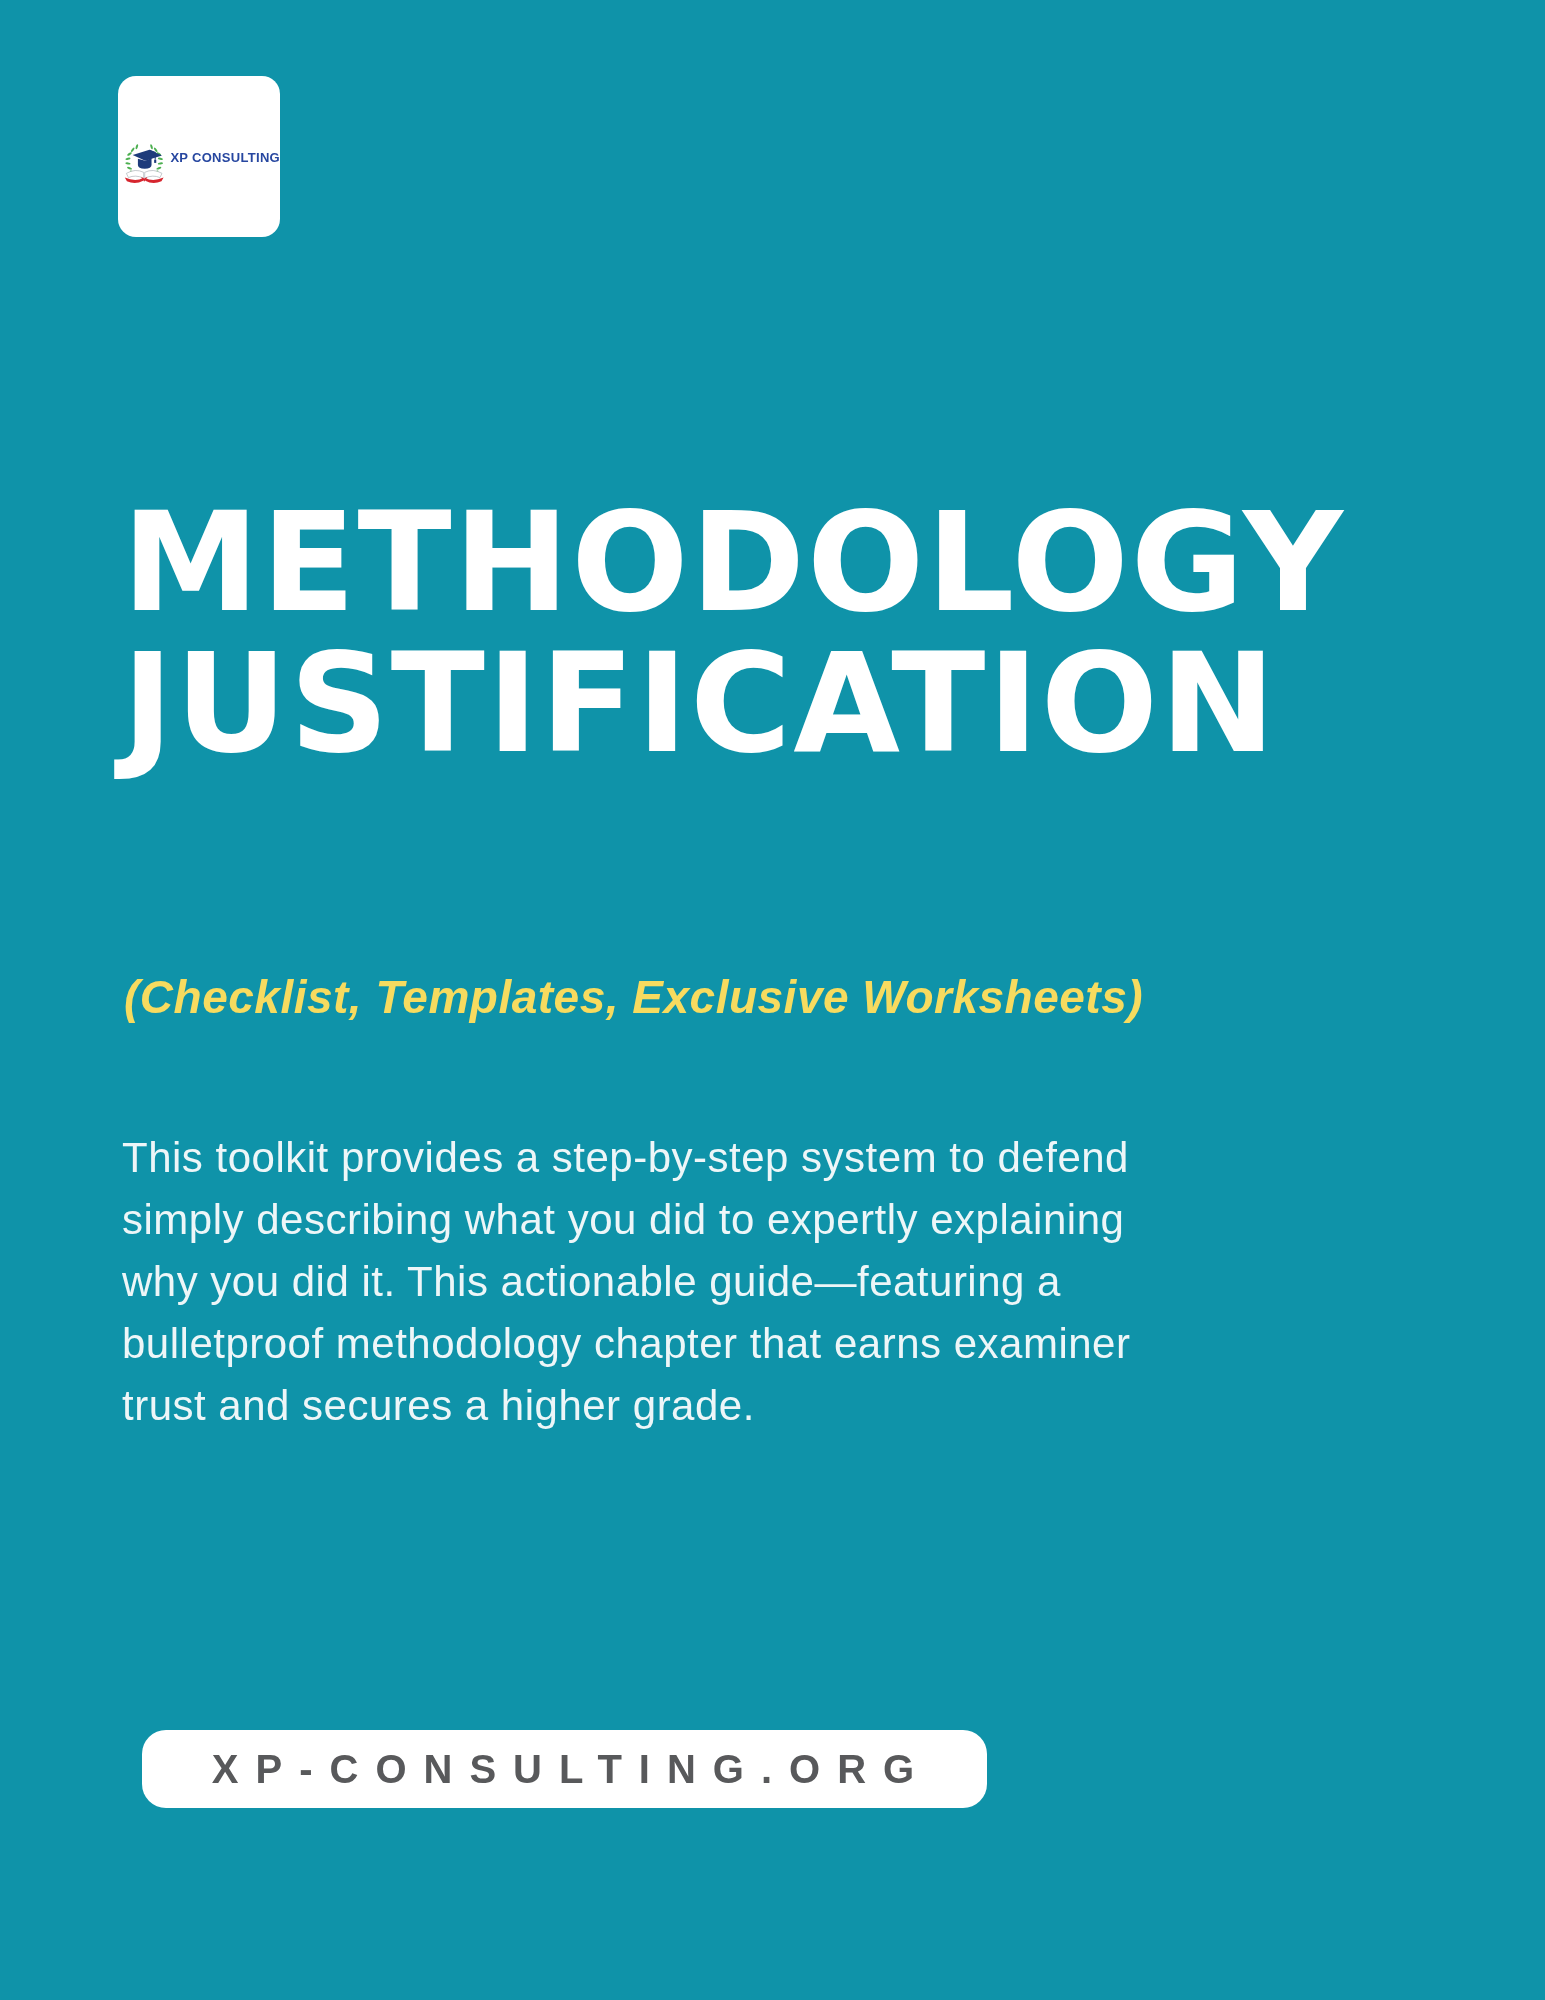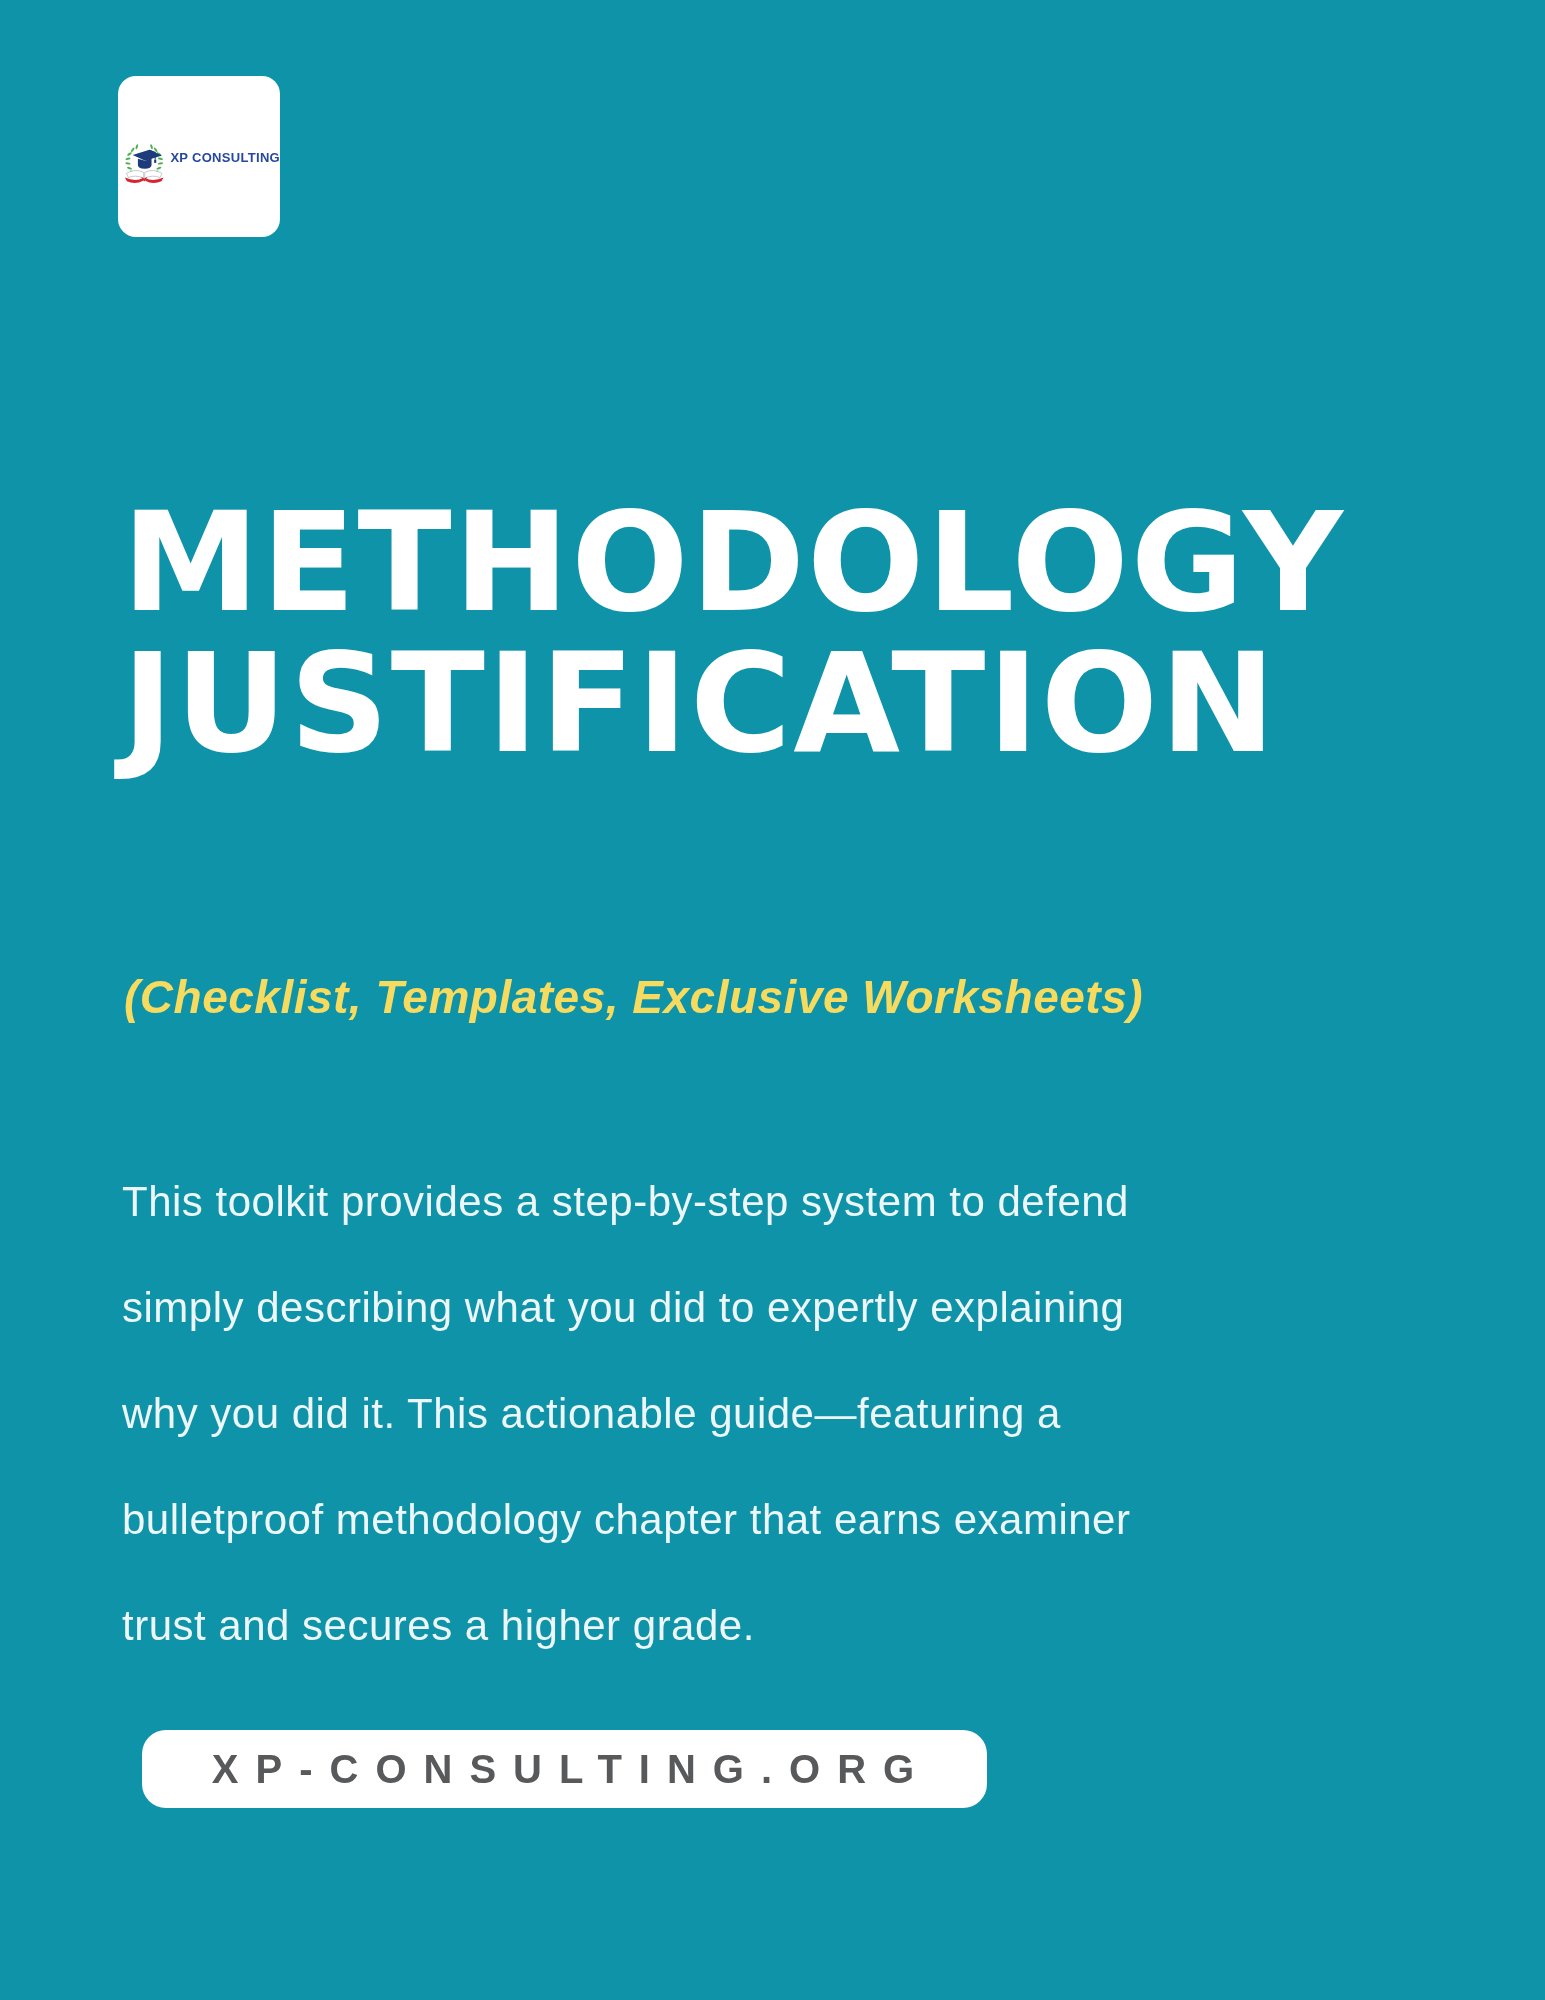--- a/index.html
+++ b/index.html
@@ -22,21 +22,21 @@
 
   
   .subtitle{position:absolute;left:124px;top:970px;color:#F7DB5F;
             font-size:46px;font-weight:bold;font-style:italic;white-space:nowrap;
             letter-spacing:.5px;}
 
   
   .description{position:absolute;left:122px;top:1127px;color:#EDF6F8;
                font-size:42px;line-height:62px;font-weight:normal;
                letter-spacing:.5px;}
-  .description div{white-space:nowrap;margin-top:44px;}
+  .description div{white-space:nowrap;}
 
   
   .site-pill{position:absolute;left:122px;top:1730px;width:845px;height:78px;
              background:#ffffff;border-radius:24px;display:flex;align-items:center;
              justify-content:center;margin-left:20px;}
   .site-pill span{font-size:40px;font-weight:bold;color:#58595B;
                   letter-spacing:17px;padding-left:14px;white-space:nowrap;}
 </style>
 </head>
 <body>

